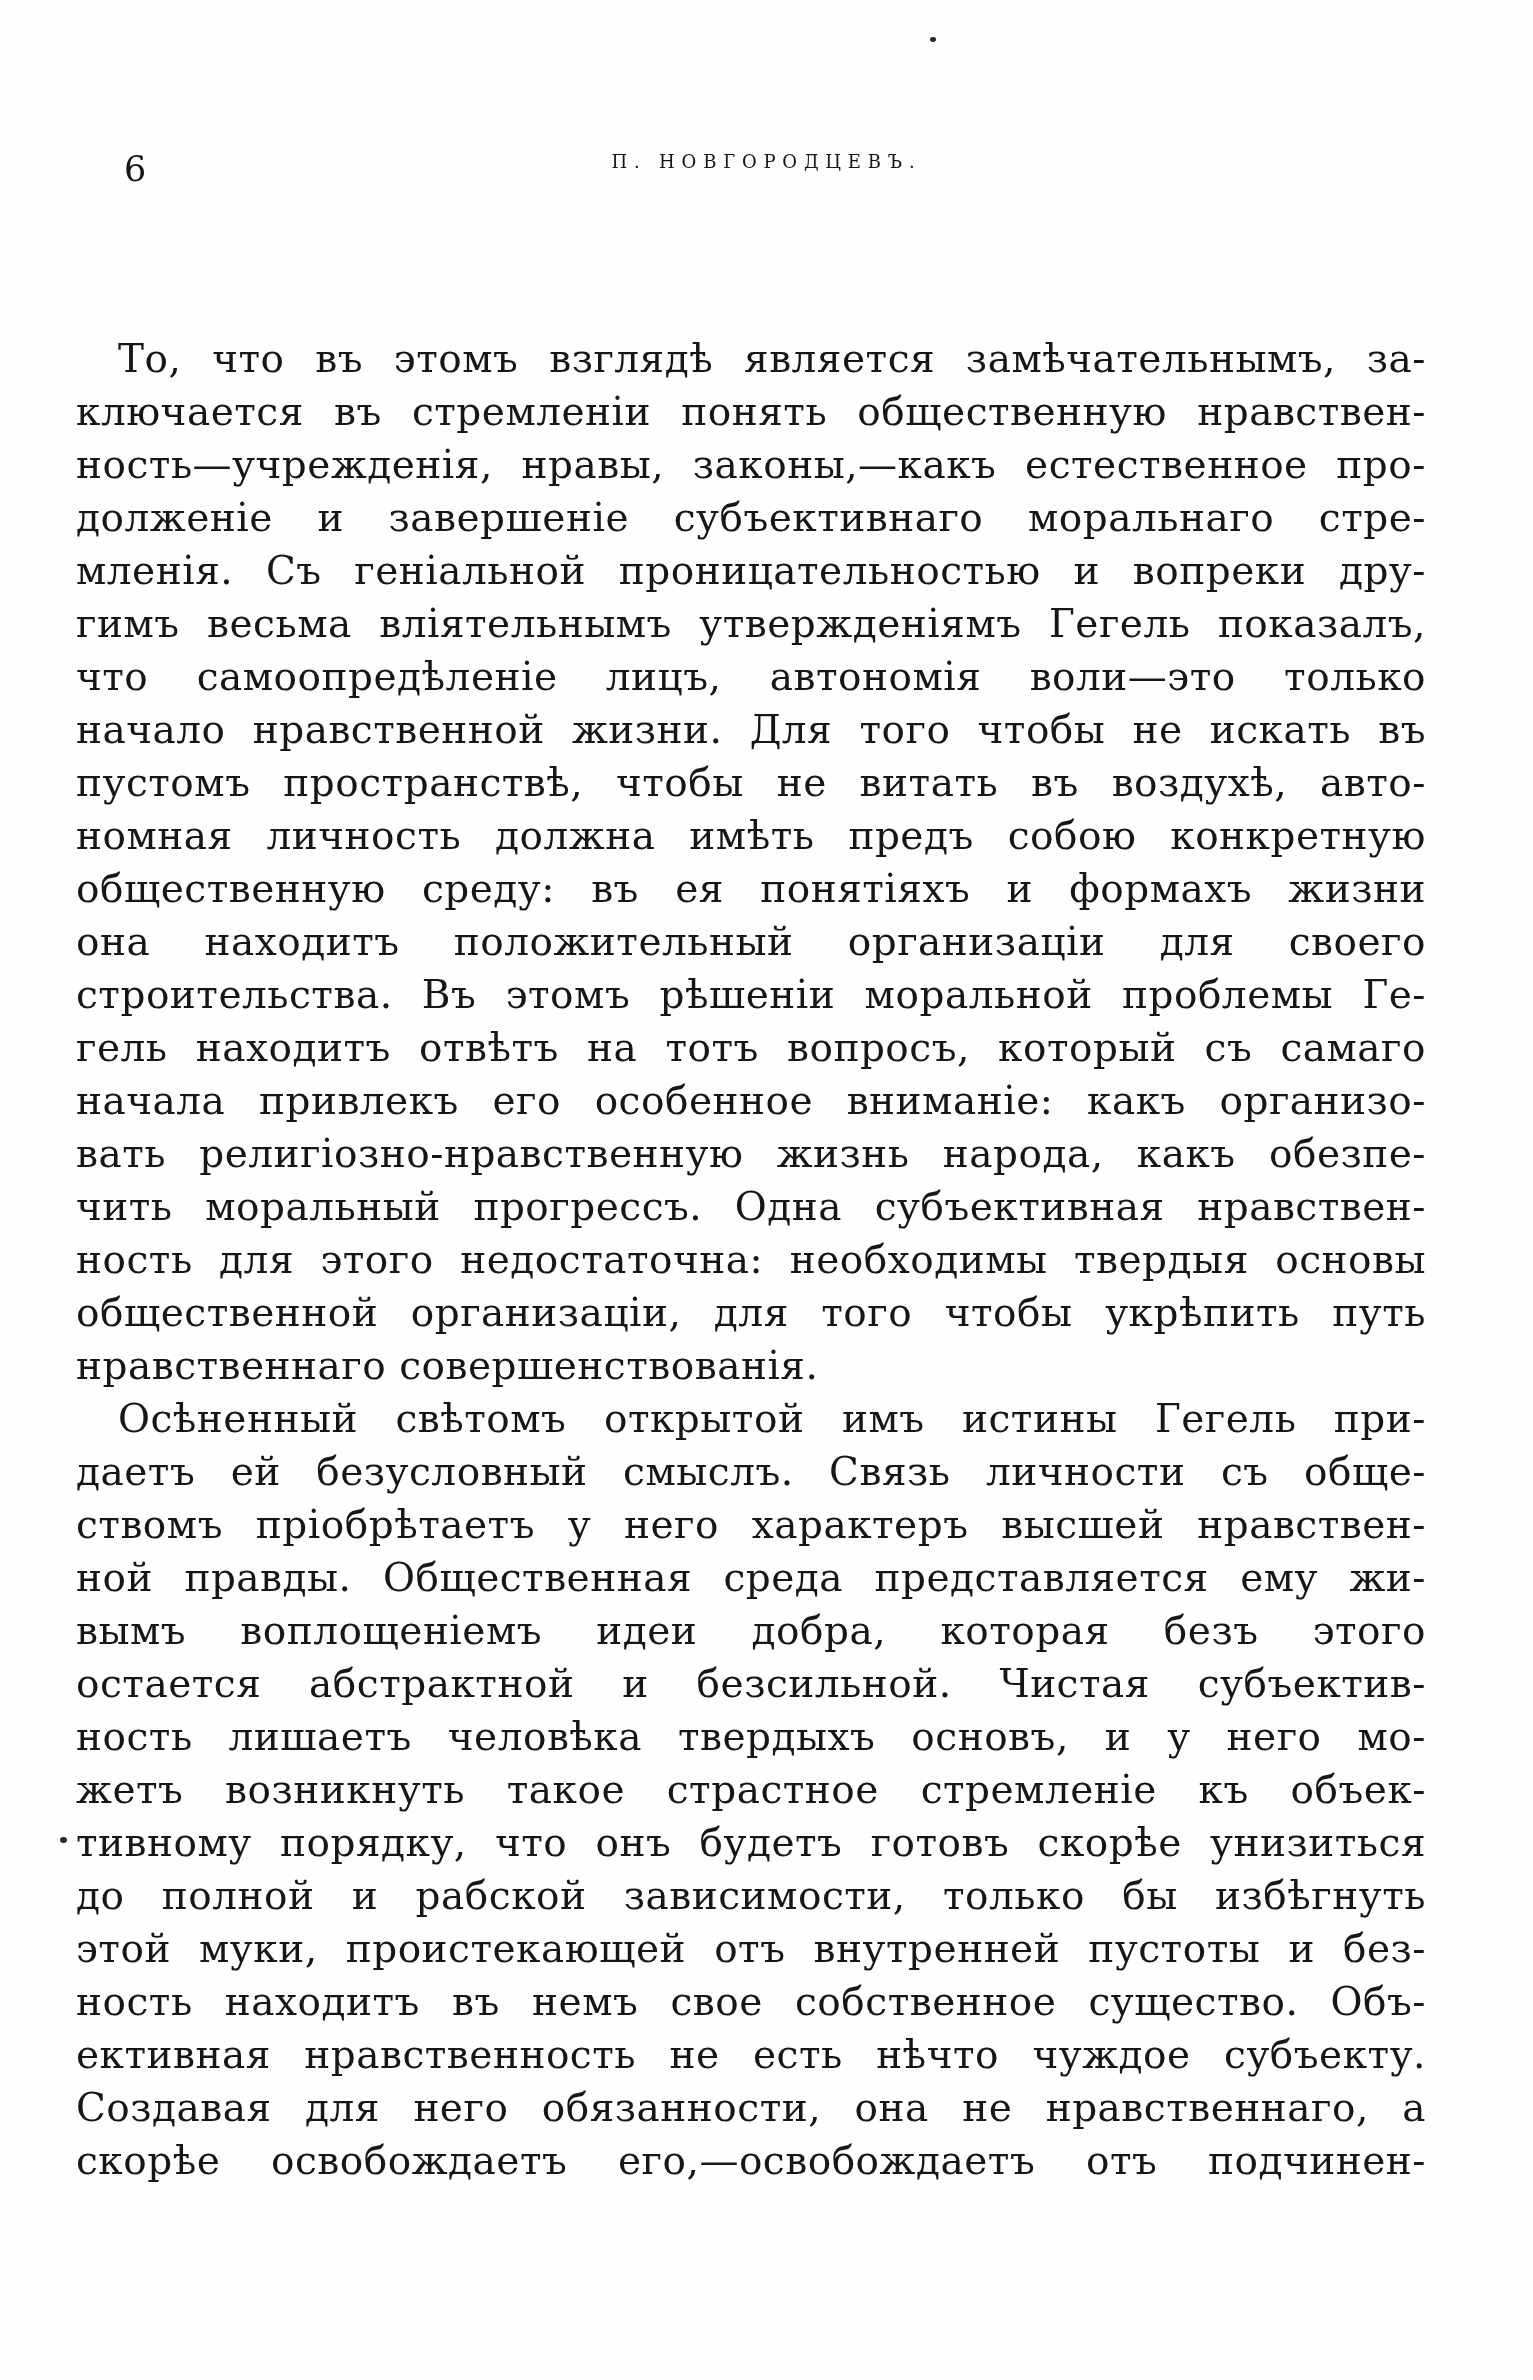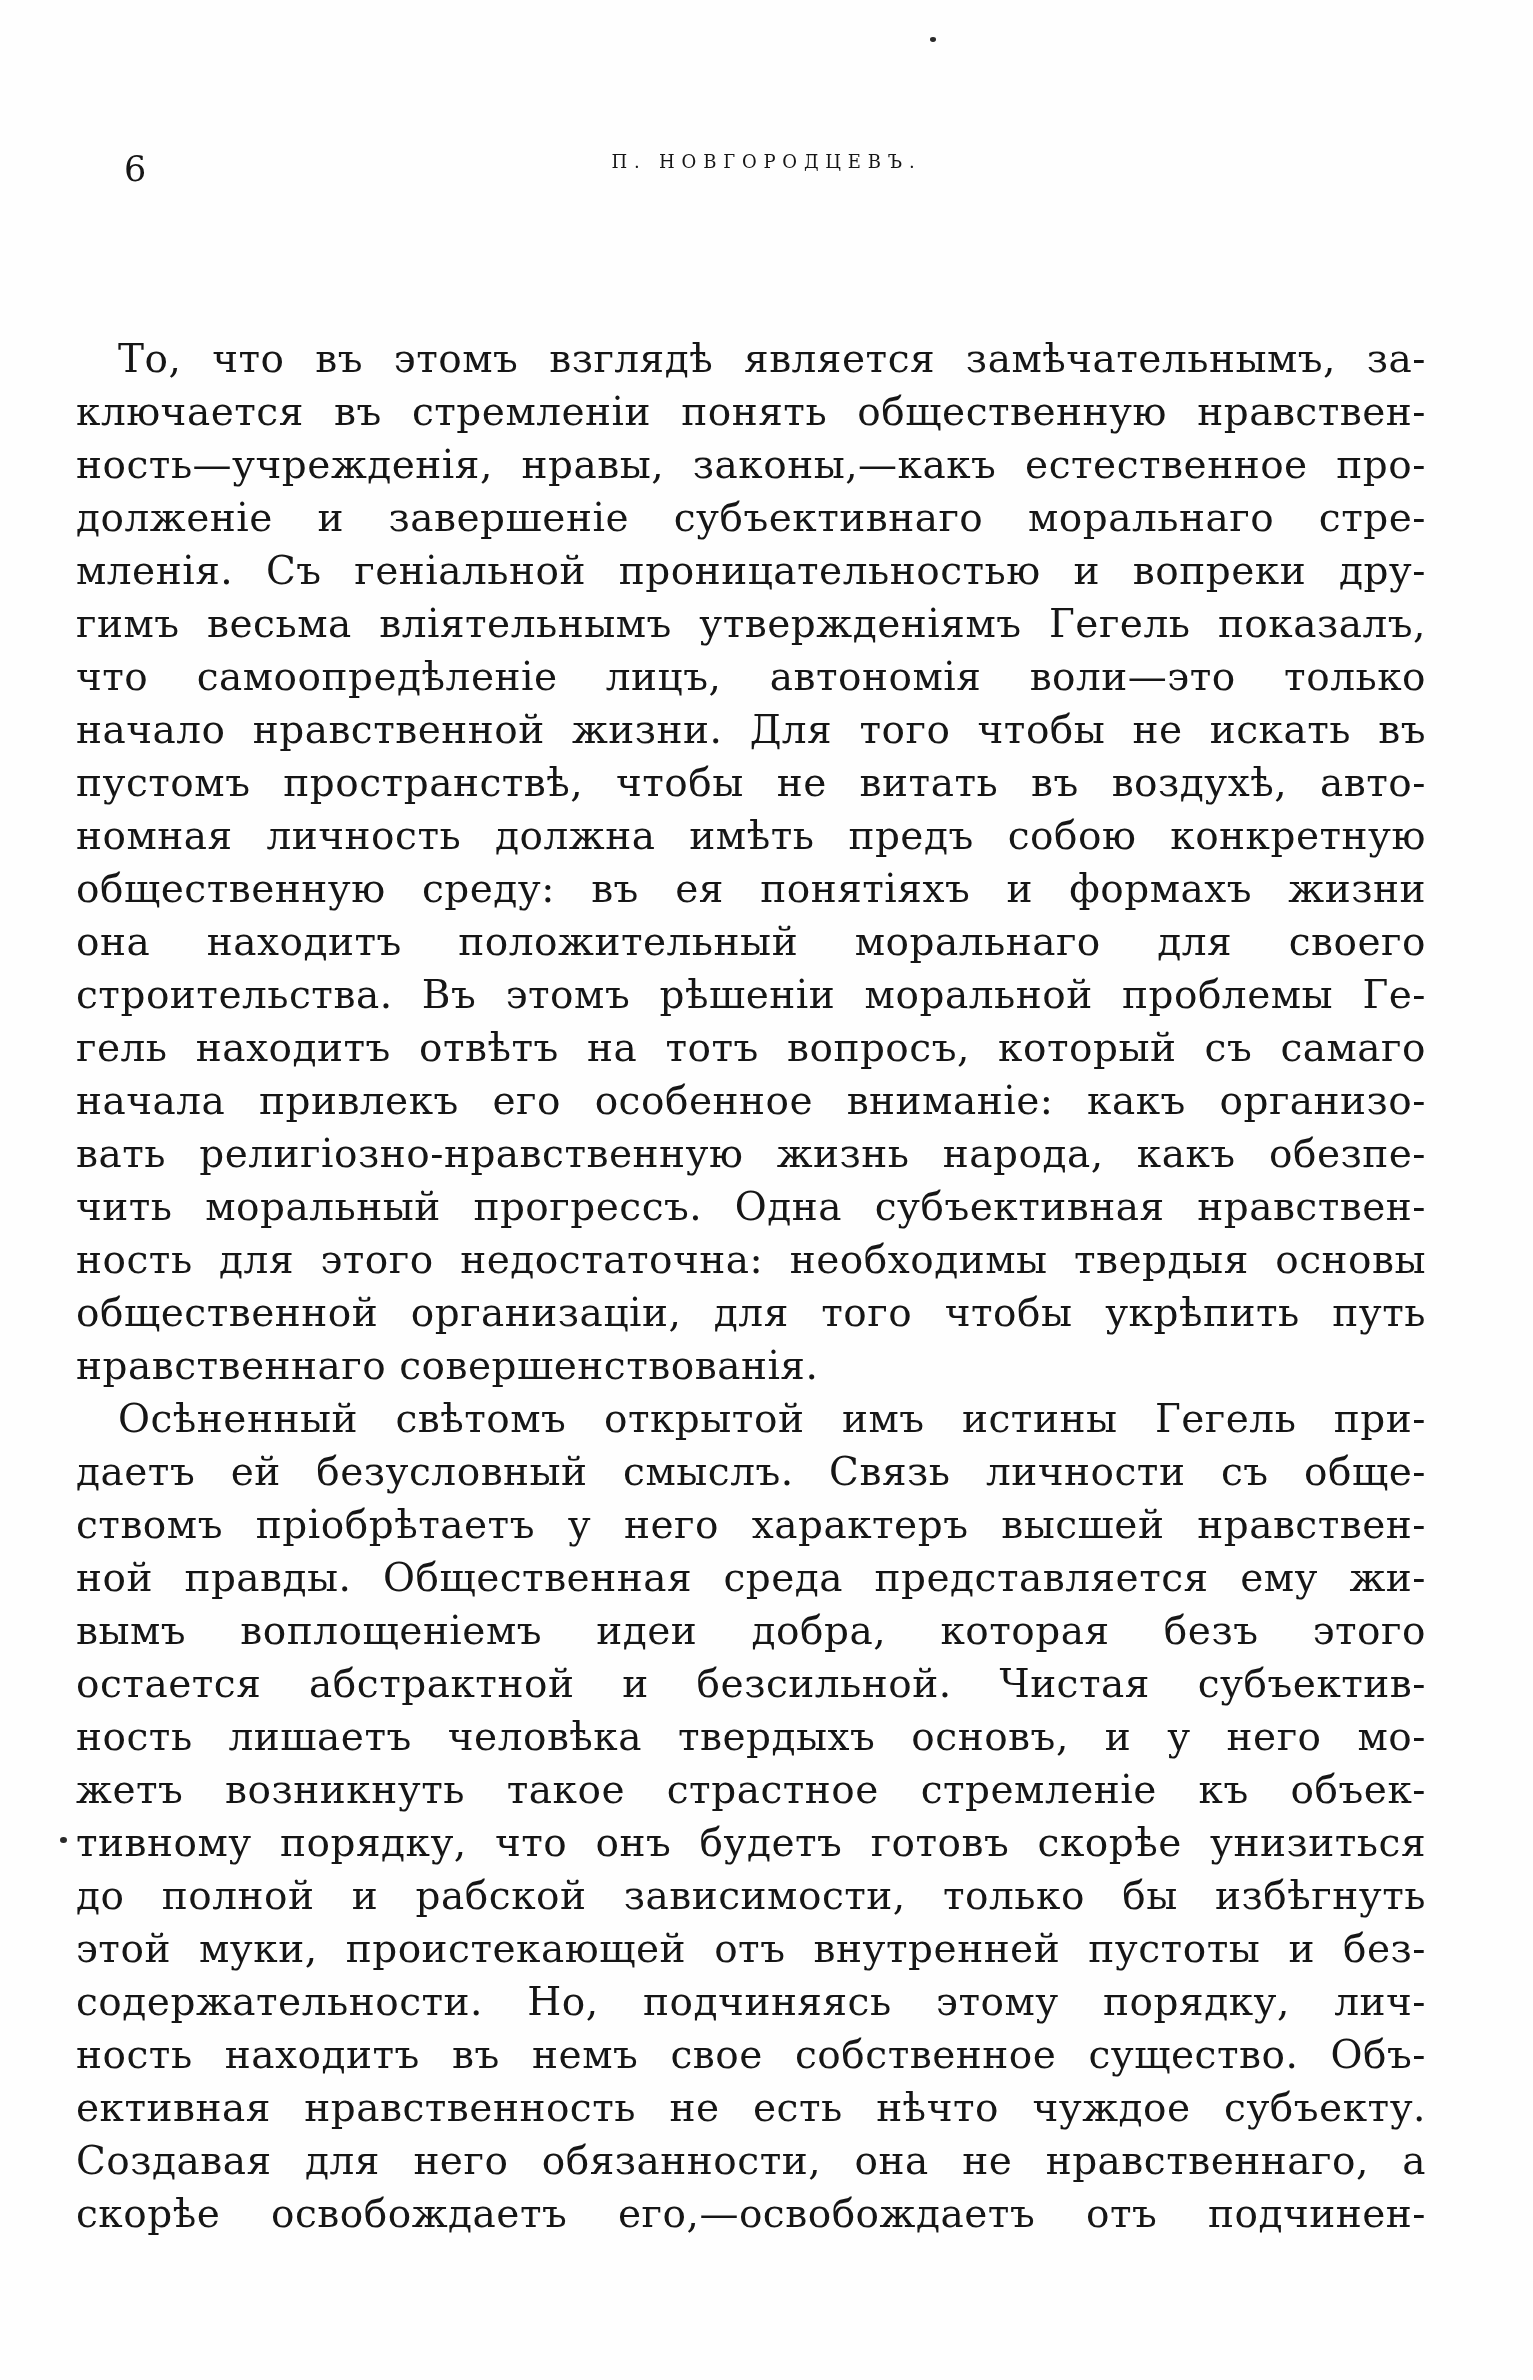--- a/index.html
+++ b/index.html
@@ -80,41 +80,40 @@
       <div class="line">ключается въ стремленіи понять общественную нравствен-</div>
       <div class="line">ность—учрежденія, нравы, законы,—какъ естественное про-</div>
       <div class="line">долженіе и завершеніе субъективнаго моральнаго стре-</div>
       <div class="line">мленія. Съ геніальной проницательностью и вопреки дру-</div>
       <div class="line">гимъ весьма вліятельнымъ утвержденіямъ Гегель показалъ,</div>
       <div class="line">что самоопредѣленіе лицъ, автономія воли—это только</div>
       <div class="line">начало нравственной жизни. Для того чтобы не искать въ</div>
       <div class="line">пустомъ пространствѣ, чтобы не витать въ воздухѣ, авто-</div>
       <div class="line">номная личность должна имѣть предъ собою конкретную</div>
       <div class="line">общественную среду: въ ея понятіяхъ и формахъ жизни</div>
-      <div class="line">она находитъ положительный моральнаго для своего</div>
+      <div class="line">она находитъ положительный организаціи для своего</div>
       <div class="line">строительства. Въ этомъ рѣшеніи моральной проблемы Ге-</div>
       <div class="line">гель находитъ отвѣтъ на тотъ вопросъ, который съ самаго</div>
       <div class="line">начала привлекъ его особенное вниманіе: какъ организо-</div>
       <div class="line">вать религіозно-нравственную жизнь народа, какъ обезпе-</div>
       <div class="line">чить моральный прогрессъ. Одна субъективная нравствен-</div>
       <div class="line">ность для этого недостаточна: необходимы твердыя основы</div>
       <div class="line">общественной организаціи, для того чтобы укрѣпить путь</div>
       <div class="line no-just">нравственнаго совершенствованія.</div>
       <div class="line indent">Осѣненный свѣтомъ открытой имъ истины Гегель при-</div>
       <div class="line">даетъ ей безусловный смыслъ. Связь личности съ обще-</div>
       <div class="line">ствомъ пріобрѣтаетъ у него характеръ высшей нравствен-</div>
       <div class="line">ной правды. Общественная среда представляется ему жи-</div>
       <div class="line">вымъ воплощеніемъ идеи добра, которая безъ этого</div>
       <div class="line">остается абстрактной и безсильной. Чистая субъектив-</div>
       <div class="line">ность лишаетъ человѣка твердыхъ основъ, и у него мо-</div>
       <div class="line">жетъ возникнуть такое страстное стремленіе къ объек-</div>
       <div class="line">тивному порядку, что онъ будетъ готовъ скорѣе унизиться</div>
       <div class="line">до полной и рабской зависимости, только бы избѣгнуть</div>
       <div class="line">этой муки, проистекающей отъ внутренней пустоты и без-</div>
-      <div class="line">содержательности. Но, подчиняясь этому порядку, лич-</div>
       <div class="line">ность находитъ въ немъ свое собственное существо. Объ-</div>
       <div class="line">ективная нравственность не есть нѣчто чуждое субъекту.</div>
       <div class="line">Создавая для него обязанности, она не нравственнаго, а</div>
       <div class="line">скорѣе освобождаетъ его,—освобождаетъ отъ подчинен-</div>
     </main>
 
   <div class="speck s1"></div>
   <div class="speck s2"></div>
 </div>
 

